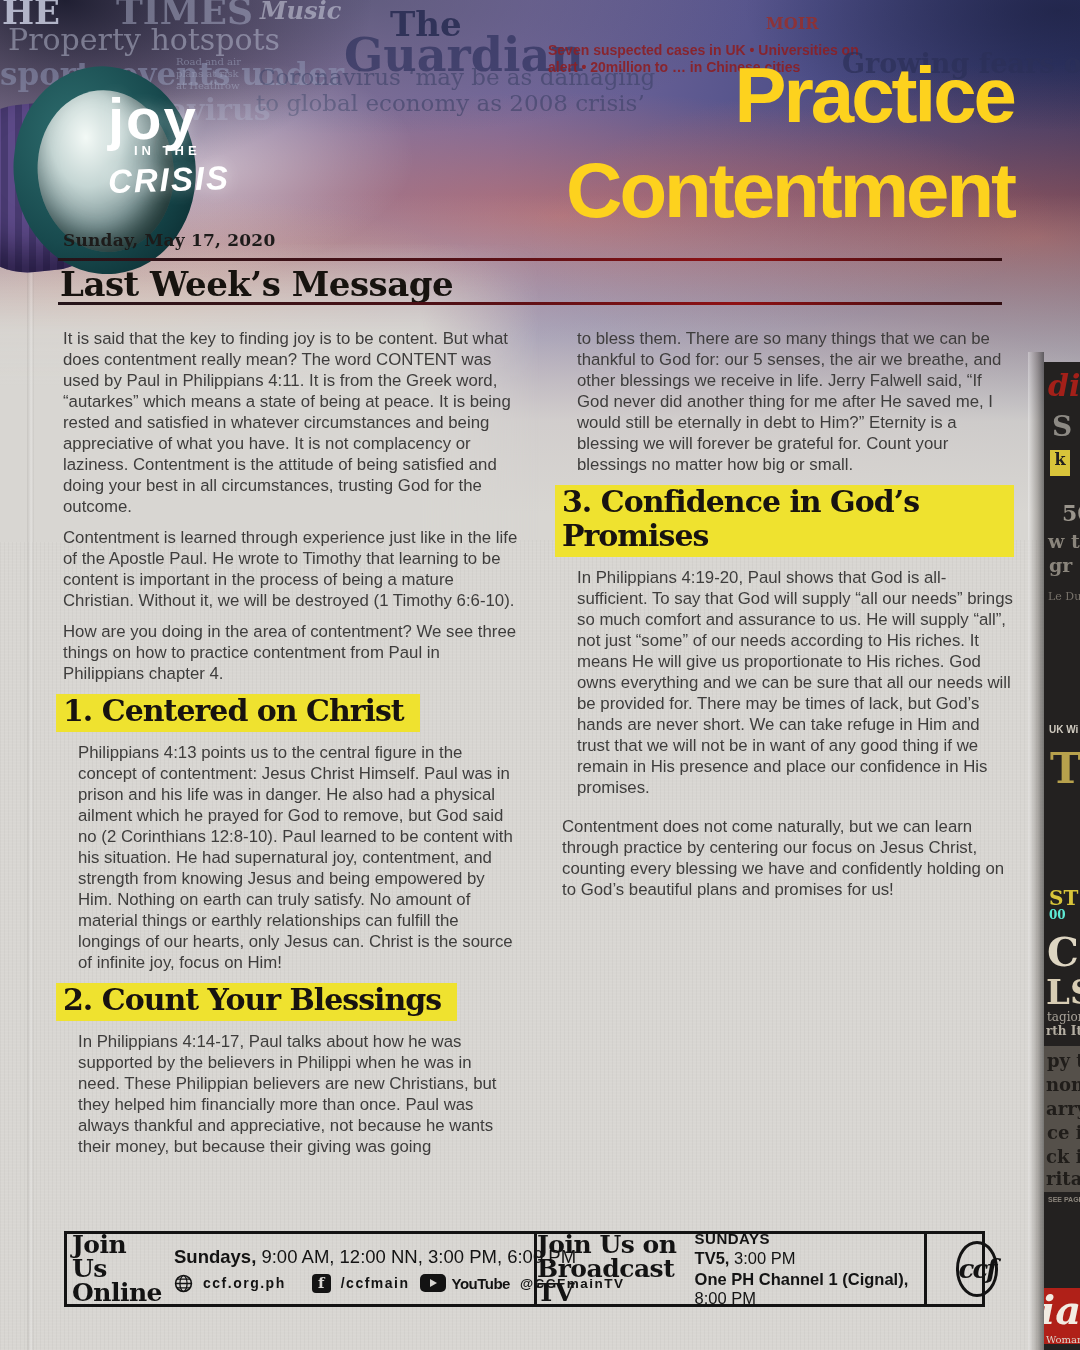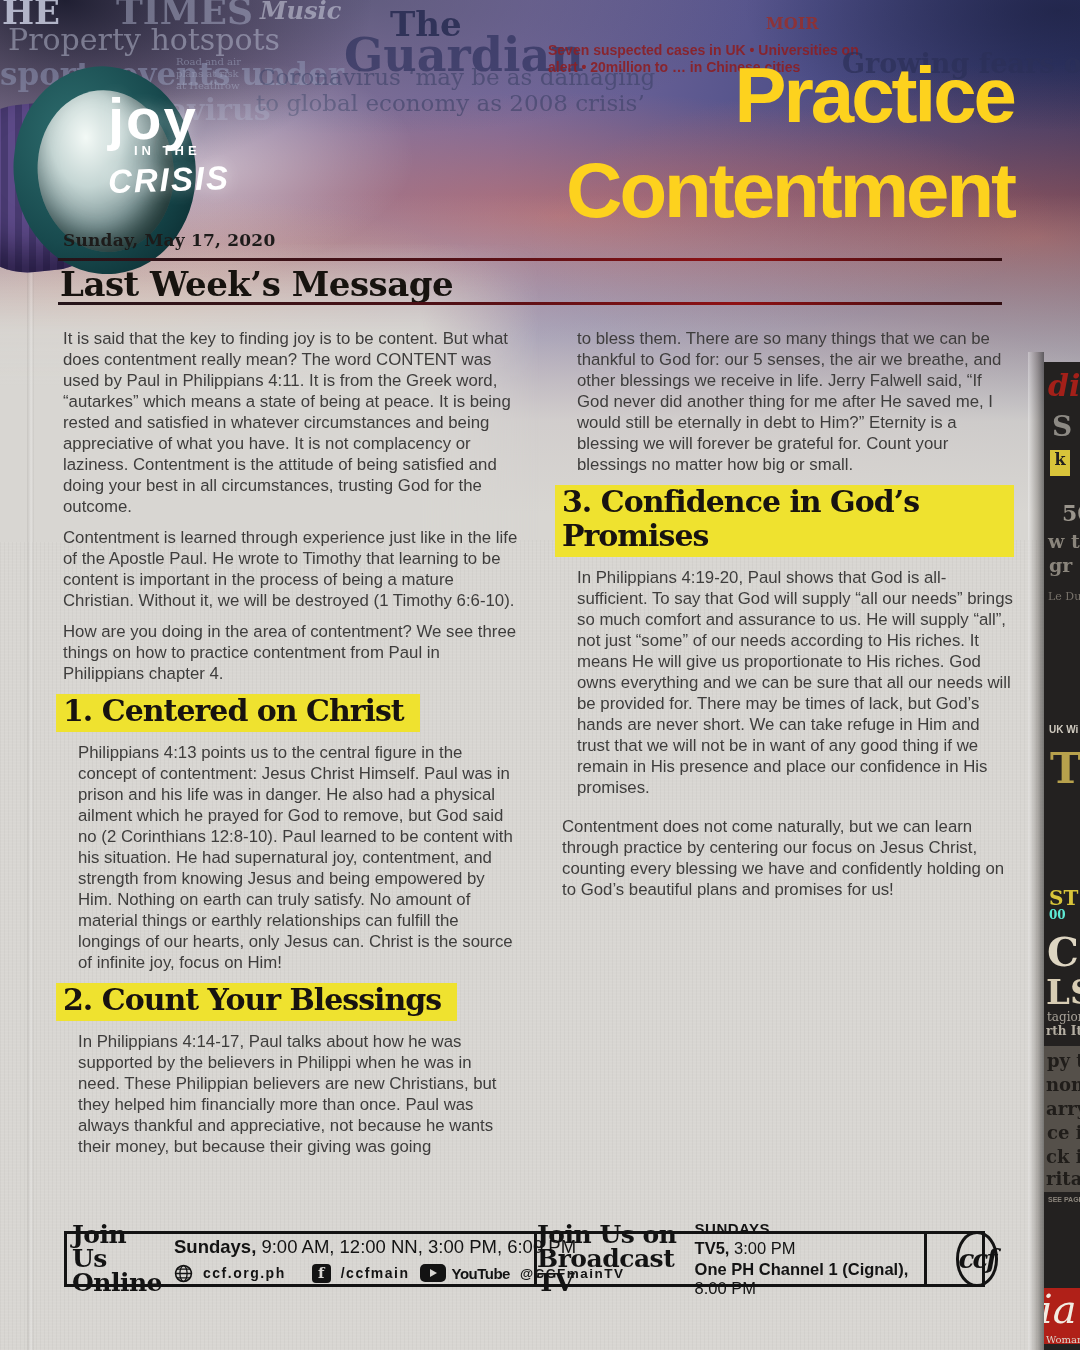--- a/index.html
+++ b/index.html
@@ -64,21 +64,21 @@
   
   .col{position:absolute;top:328px;width:455px;}
   .col1{left:63px;} .col2{left:562px;width:452px;}
   .p{font:16.8px/21px "Liberation Sans",sans-serif;color:#3e3d3c;margin:0 0 10px;}
   .indent{margin-left:15px;}
   .hl-wrap{margin:8px 0 10px -7px;}
   .hl{display:inline-block;background:#efe22f;padding:0 16px 4px 7px;
     font:700 30px/34px "DejaVu Serif",serif;color:#181310;letter-spacing:-1px;}
   .closing{margin-top:18px;}
   
-  .footer{position:absolute;left:64px;top:1231px;width:921px;height:56px;border:3px solid #131313;
+  .footer{position:absolute;left:64px;top:1231px;width:921px;height:76px;border:3px solid #131313;
     display:flex;box-sizing:border-box;color:#131313;}
   .fcell{display:flex;align-items:center;box-sizing:border-box;padding-left:45px;}
   .fcell1{width:467px;padding-left:5px;}
   .fcell2{width:393px;border-left:3px solid #131313;padding-left:0;}
   .fcell3{width:58px;border-left:3px solid #131313;justify-content:center;}
   .flabel{font:700 25px/24px "DejaVu Serif",serif;letter-spacing:-.5px;}
   .online-right{margin-left:12px;display:flex;flex-direction:column;gap:6px;}
   .sched{font:500 18.5px "Liberation Sans",sans-serif;}
   .sched b{font-weight:700;}
   .icons{display:flex;align-items:center;gap:10px;font-family:"Liberation Sans",sans-serif;}
@@ -141,21 +141,21 @@
     <span style="left:2px;top:662px;font-weight:700;font-size:12px;color:#b5afa3;">rth Italy</span>
     <span class="patch" style="top:684px;height:146px;"></span>
     <span style="left:3px;top:688px;font-weight:700;font-size:18px;color:#201d1a;">py to</span>
     <span style="left:2px;top:712px;font-weight:700;font-size:18px;color:#201d1a;">nome</span>
     <span style="left:2px;top:736px;font-weight:700;font-size:18px;color:#201d1a;">arry?</span>
     <span style="left:3px;top:760px;font-weight:700;font-size:18px;color:#201d1a;">ce is</span>
     <span style="left:2px;top:784px;font-weight:700;font-size:18px;color:#201d1a;">ck in</span>
     <span style="left:2px;top:806px;font-weight:700;font-size:18px;color:#201d1a;">ritain</span>
     <span style="left:4px;top:834px;font-family:'Liberation Sans',sans-serif;font-weight:700;font-size:7px;color:#8b857c;">SEE PAGE</span>
     <span class="patch" style="top:926px;height:56px;background:#b02018;"></span>
-    <span style="left:-4px;top:924px;font-style:italic;font-weight:400;font-size:40px;color:#f2ece2;">ia</span>
+    <span style="left:-4px;top:924px;font-style:italic;font-weight:700;font-size:40px;color:#f2ece2;">ia</span>
     <span style="left:2px;top:972px;font-size:10px;color:#dcd6cc;">Woman</span>
   </div>
   <div class="edge-right"></div>
   <div class="left-fold"></div>
 
   <div class="flashlight">
     <div class="fl-beam"></div>
     <div class="fl-body"></div>
     <div class="fl-ring"></div>
     <div class="fl-lens"></div>

